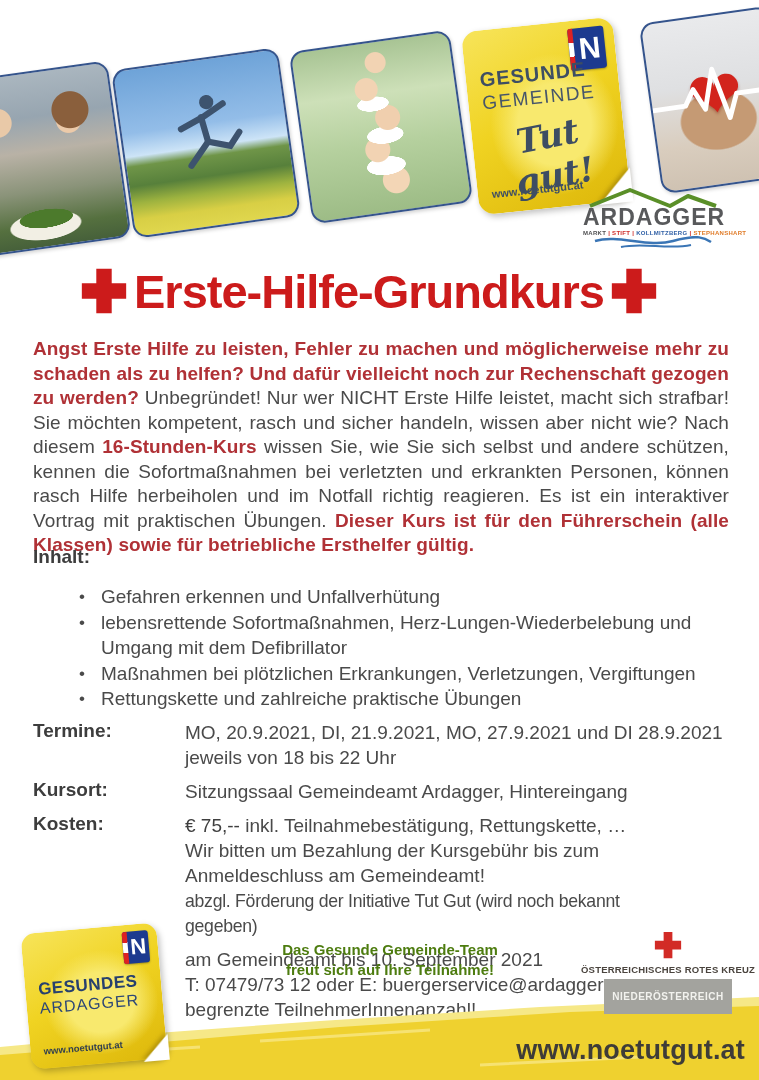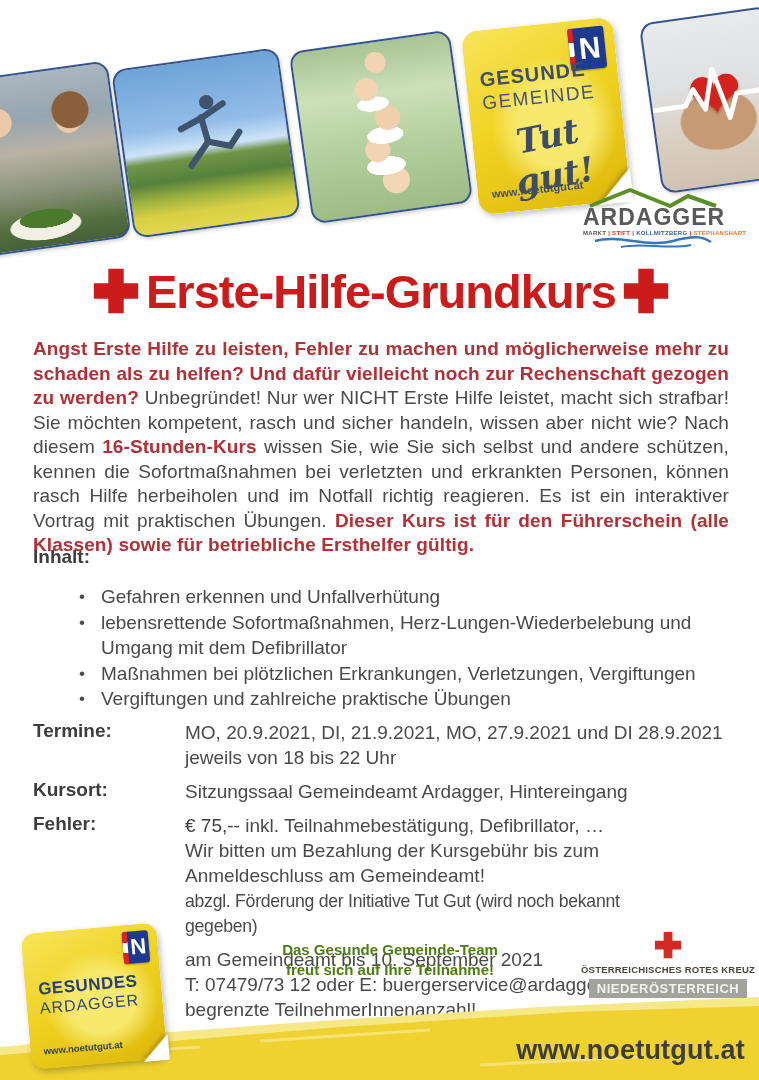--- a/index.html
+++ b/index.html
@@ -89,21 +89,21 @@
   #tutgut-badge .burl { position:absolute; left:14px; bottom:14px; font-size:11px; font-weight:bold; color:#3f4f63; }
 
   
   #ardagger-logo { position:absolute; left:583px; top:186px; width:140px; text-align:center; }
   #ardagger-logo svg { display:block; margin:0 auto; }
   #ardagger-logo .ard-name { font-size:23px; font-weight:bold; letter-spacing:1px; color:#58595b; line-height:1; margin-top:-2px; }
   #ardagger-logo .ard-sub { font-size:6px; font-weight:bold; letter-spacing:.3px; margin-top:1px; white-space:nowrap; }
 
   
   #title-row {
-    position:absolute; left:36px; top:258px; width:690px; height:66px;
+    position:absolute; left:24px; top:258px; width:690px; height:66px;
     display:flex; align-items:center; justify-content:center;
   }
   #title-row svg.cross { width:56px; height:56px; flex:0 0 auto; }
   #title-text {
     font-size:47px; font-weight:bold; color:#cc1b1b; letter-spacing:-1px;
     white-space:nowrap; padding:0 2px;
   }
 
   
   #intro {
@@ -140,22 +140,22 @@
 
   #team-message {
     position:absolute; left:250px; top:940px; width:280px; text-align:center;
     font-size:15px; font-weight:bold; color:#4d7c0f; line-height:20px; z-index:2;
   }
 
   #redcross-logo { position:absolute; left:580px; top:930px; width:176px; text-align:center; z-index:2; }
   #redcross-logo .rc-cross { display:block; margin:0 auto 4px; width:30px; height:30px; }
   #redcross-logo .rc-org { font-size:9.5px; font-weight:bold; color:#4a443e; letter-spacing:.2px; white-space:nowrap; }
   #redcross-logo .rc-region {
-    display:inline-block; margin-top:4px; padding:2px 8px; background:#a3a39e;
-    color:#f2f2ee; font-size:13px; font-weight:bold; letter-spacing:.5px;
+    display:inline-block; margin-top:4px; padding:12px 8px; background:#a3a39e;
+    color:#f2f2ee; font-size:10px; font-weight:bold; letter-spacing:.5px;
   }
 
   
   #banner { position:absolute; left:0; bottom:0; width:759px; height:85px; z-index:1; }
   #banner svg { position:absolute; left:0; top:0; width:100%; height:100%; }
   #banner-url {
     position:absolute; right:14px; bottom:14px; z-index:2;
     font-size:27px; font-weight:bold; color:#3e3c38; letter-spacing:.2px;
   }
 </style>
@@ -221,42 +221,42 @@
   </div>
 
   <p id="intro"><span class="seg-red">Angst Erste Hilfe zu leisten, Fehler zu machen und möglicherweise mehr zu schaden als zu helfen? Und dafür vielleicht noch zur Rechenschaft gezogen zu werden? </span><span>Unbegründet! Nur wer NICHT Erste Hilfe leistet, macht sich strafbar! Sie möchten kompetent, rasch und sicher handeln, wissen aber nicht wie? Nach diesem </span><span class="seg-red">16-Stunden-Kurs</span><span> wissen Sie, wie Sie sich selbst und andere schützen, kennen die Sofortmaßnahmen bei verletzten und erkrankten Personen, können rasch Hilfe herbeiholen und im Notfall richtig reagieren. Es ist ein interaktiver Vortrag mit praktischen Übungen. </span><span class="seg-red">Dieser Kurs ist für den Führerschein (alle Klassen) sowie für betriebliche Ersthelfer gültig.</span></p>
 
   <div id="inhalt">
     <h2>Inhalt:</h2>
     <ul>
       <li>Gefahren erkennen und Unfallverhütung</li>
       <li>lebensrettende Sofortmaßnahmen, Herz-Lungen-Wiederbelebung und Umgang mit dem Defibrillator</li>
       <li>Maßnahmen bei plötzlichen Erkrankungen, Verletzungen, Vergiftungen</li>
-      <li>Vergiftungen und zahlreiche praktische Übungen</li>
+      <li>Rettungskette und zahlreiche praktische Übungen</li>
     </ul>
   </div>
 
   <div id="details">
     <div class="detail-row">
       <div class="detail-label">Termine:</div>
       <div class="detail-value">
         <div class="detail-line"><span>MO, 20.9.2021, DI, 21.9.2021, MO, 27.9.2021 und DI 28.9.2021</span></div>
         <div class="detail-line"><span>jeweils von 18 bis 22 Uhr</span></div>
       </div>
     </div>
     <div class="detail-row">
       <div class="detail-label">Kursort:</div>
       <div class="detail-value">
         <div class="detail-line"><span>Sitzungssaal Gemeindeamt Ardagger, Hintereingang</span></div>
       </div>
     </div>
     <div class="detail-row">
-      <div class="detail-label">Fehler:</div>
+      <div class="detail-label">Kosten:</div>
       <div class="detail-value">
-        <div class="detail-line"><span class="seg-b">€ 75,--</span><span> inkl. Teilnahmebestätigung, Defibrillator, …</span></div>
+        <div class="detail-line"><span class="seg-b">€ 75,--</span><span> inkl. Teilnahmebestätigung, Rettungskette, …</span></div>
         <div class="detail-line"><span>Wir bitten um Bezahlung der Kursgebühr bis zum Anmeldeschluss am Gemeindeamt!</span></div>
         <div class="detail-line"><span class="seg-cond">abzgl. Förderung der Initiative Tut Gut (wird noch bekannt gegeben)</span></div>
       </div>
     </div>
     <div class="detail-row">
       <div class="detail-label">Anmeldung:</div>
       <div class="detail-value">
         <div class="detail-line"><span>am Gemeindeamt bis 10. September 2021</span></div>
         <div class="detail-line"><span>T: 07479/73 12 oder E: buergerservice@ardagger.gv.at</span></div>
         <div class="detail-line"><span>begrenzte TeilnehmerInnenanzahl!</span></div>

